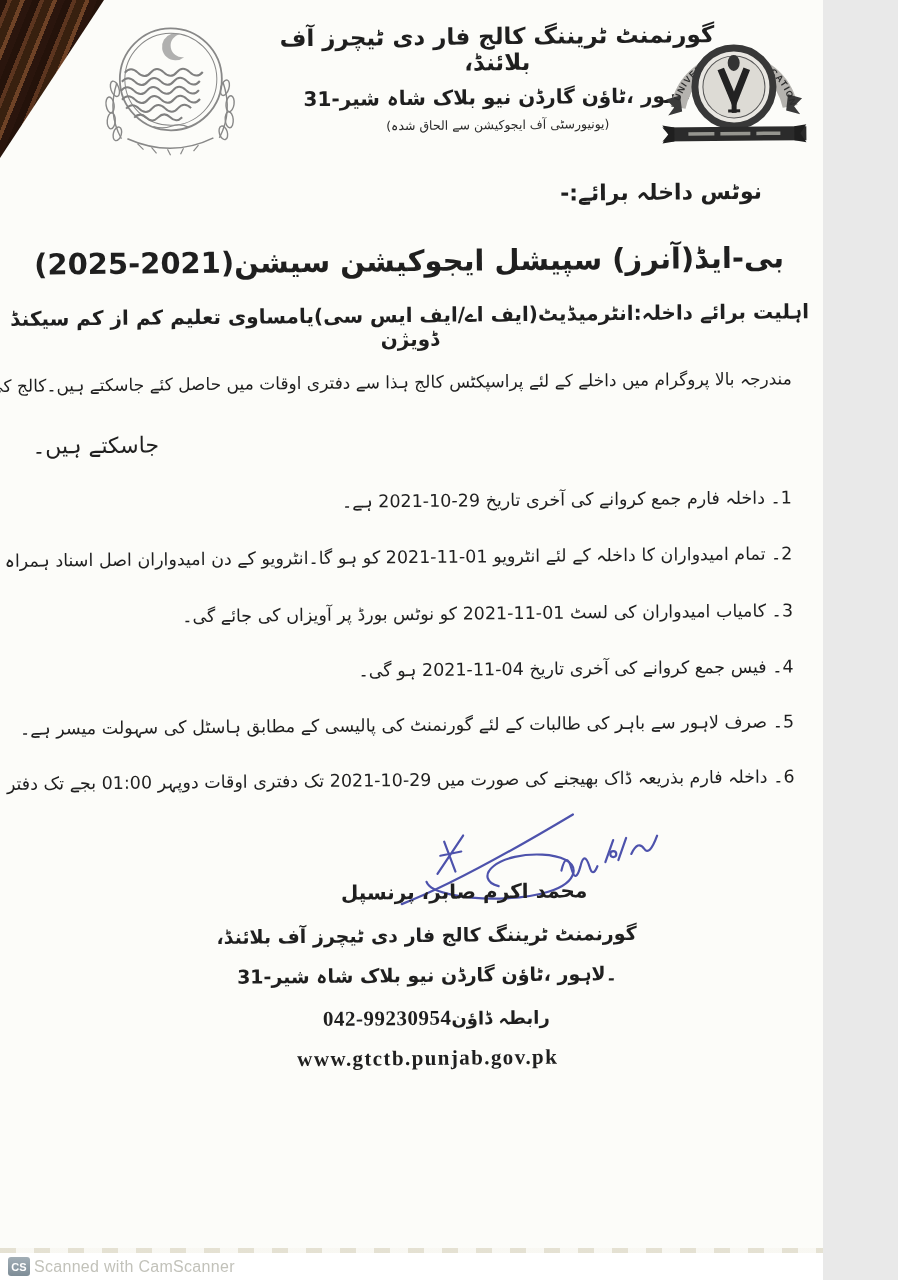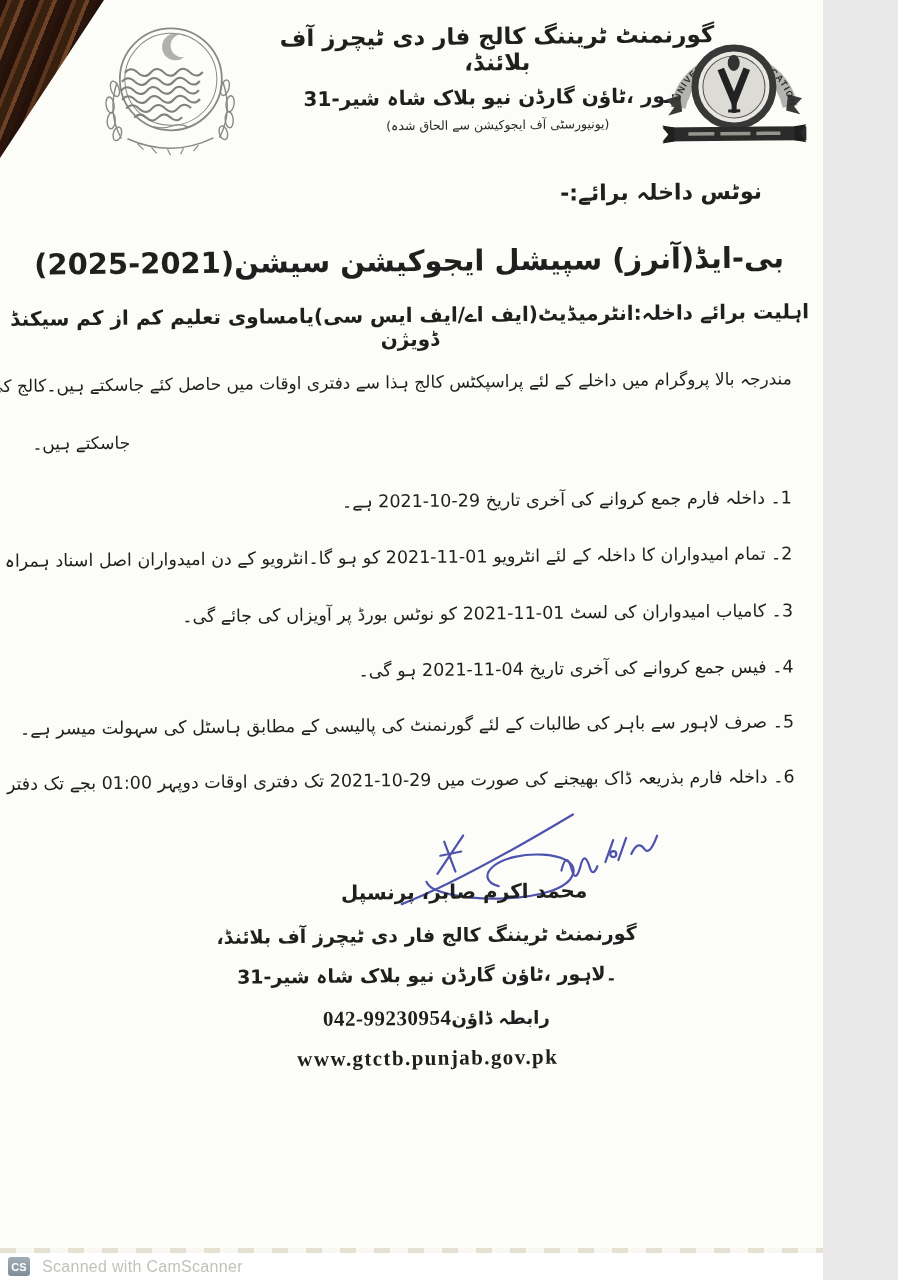--- a/index.html
+++ b/index.html
@@ -21,37 +21,37 @@
   .hdr-line2{font-size:20px;font-weight:bold;margin-top:10px;direction:ltr;}
   .hdr-line3{font-size:12.5px;margin-top:8px;direction:rtl;color:#2a2a2a;}
   .emblem{position:absolute;left:95px;top:14px;}
   .ueseal{position:absolute;left:662px;top:10px;}
 
   .notice-heading{position:absolute;right:58px;top:182px;font-size:22px;font-weight:600;direction:rtl;}
   .title{position:absolute;left:0;right:0;top:244px;text-align:center;font-size:29px;font-weight:bold;direction:rtl;}
   .eligibility{position:absolute;left:0;right:0;top:303px;text-align:center;font-size:20px;font-weight:bold;direction:rtl;}
 
   .intro1{position:absolute;right:30px;top:372px;font-size:17px;direction:rtl;white-space:nowrap;text-align:right;}
-  .intro2{position:absolute;left:33px;top:430px;font-size:17px;direction:rtl;}
+  .intro2{position:absolute;left:33px;top:430px;font-size:22px;direction:rtl;}
 
   .item{position:absolute;right:31px;font-size:17.5px;direction:rtl;white-space:nowrap;text-align:right;}
 
   .sig-svg{position:absolute;left:362px;top:812px;}
   .sig-name{position:absolute;left:98px;right:0;top:880px;text-align:center;font-size:20px;font-weight:bold;direction:rtl;}
 
   .ftr{position:absolute;left:22px;right:0;text-align:center;direction:rtl;}
   .ftr-name{top:924px;font-size:19px;font-weight:bold;}
   .ftr-addr{top:964px;font-size:19px;font-weight:bold;direction:ltr;}
   .ftr-contact{top:1006px;font-size:18px;font-weight:bold;}
   .contact-num{font-family:"Liberation Serif","DejaVu Serif",serif;font-size:21px;font-weight:600;
                margin-inline-start:18px;letter-spacing:.5px;direction:ltr;unicode-bidi:embed;display:inline-block;}
   .ftr-web{top:1046px;font-family:"Liberation Serif","DejaVu Serif",serif;font-size:21px;font-weight:600;
            letter-spacing:1.4px;direction:ltr;}
 
-  .cs-mark{position:absolute;left:8px;top:1257px;display:flex;align-items:center;gap:12px;}
+  .cs-mark{position:absolute;left:8px;top:1257px;display:flex;align-items:center;gap:4px;}
   .cs-badge{width:22px;height:19px;border-radius:3px;background:linear-gradient(#a2aeb6,#7e8d97);
     color:#fff;font-family:"Liberation Sans",sans-serif;font-size:11px;font-weight:bold;
     display:flex;align-items:center;justify-content:center;}
   .cs-text{font-family:"Liberation Sans",sans-serif;font-size:16px;color:#c2c2ba;letter-spacing:.3px;}
 </style>
 </head>
 <body>
 
 <div class="paper">
 

